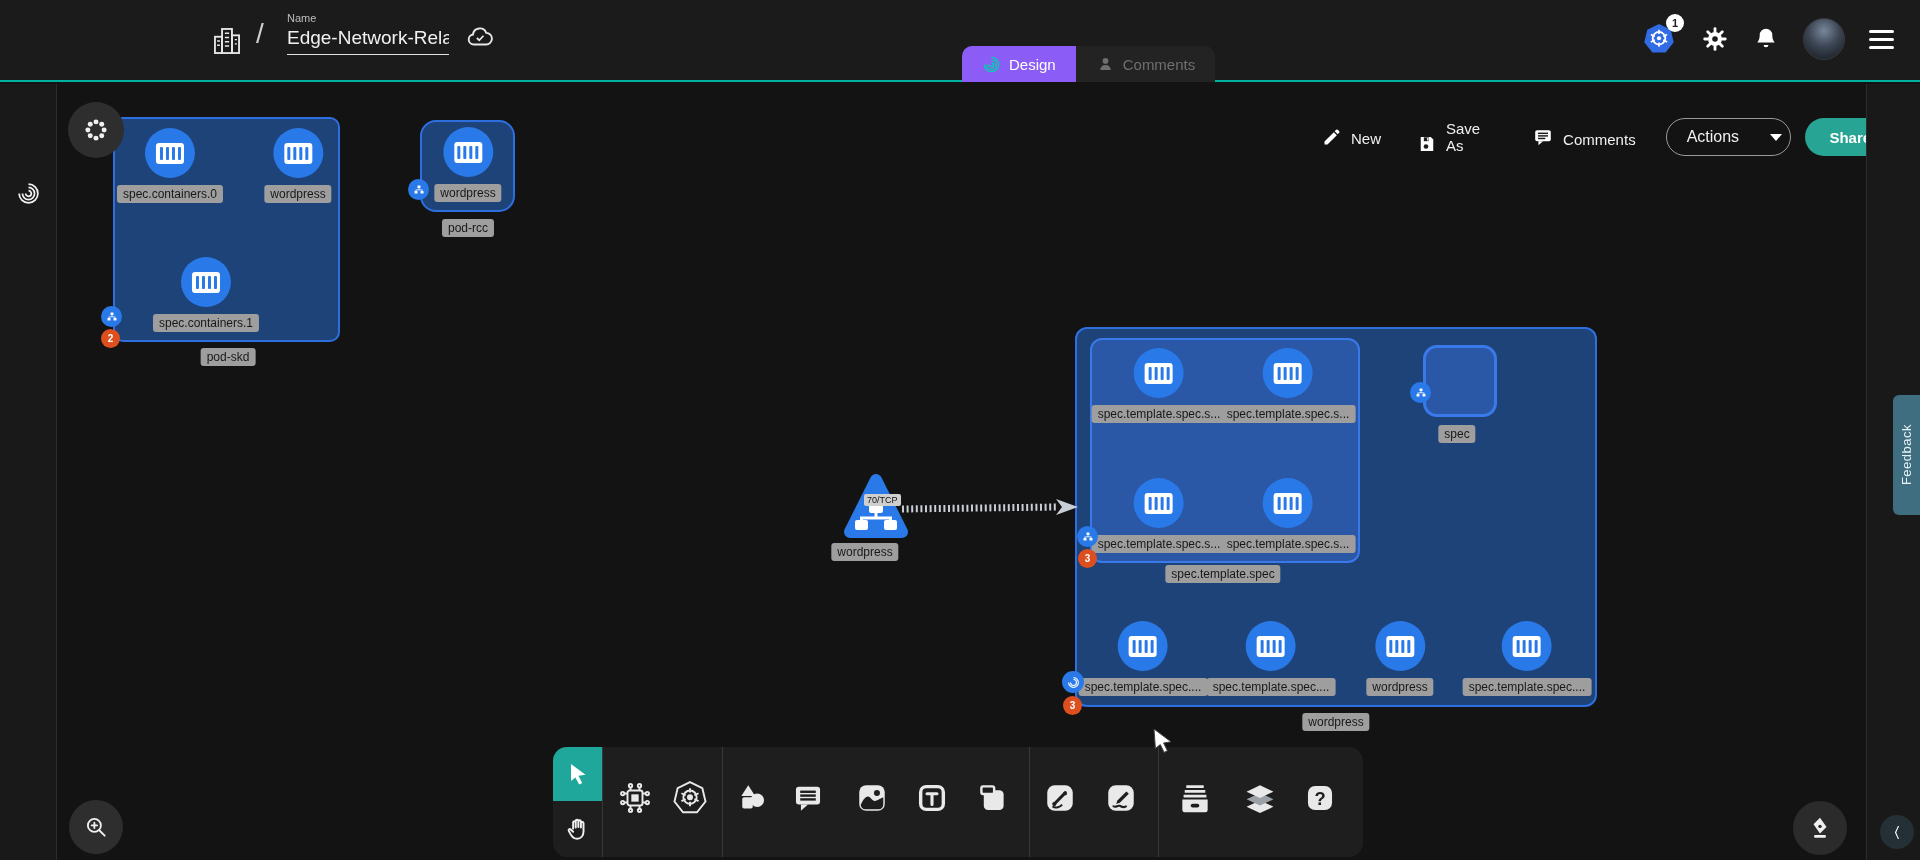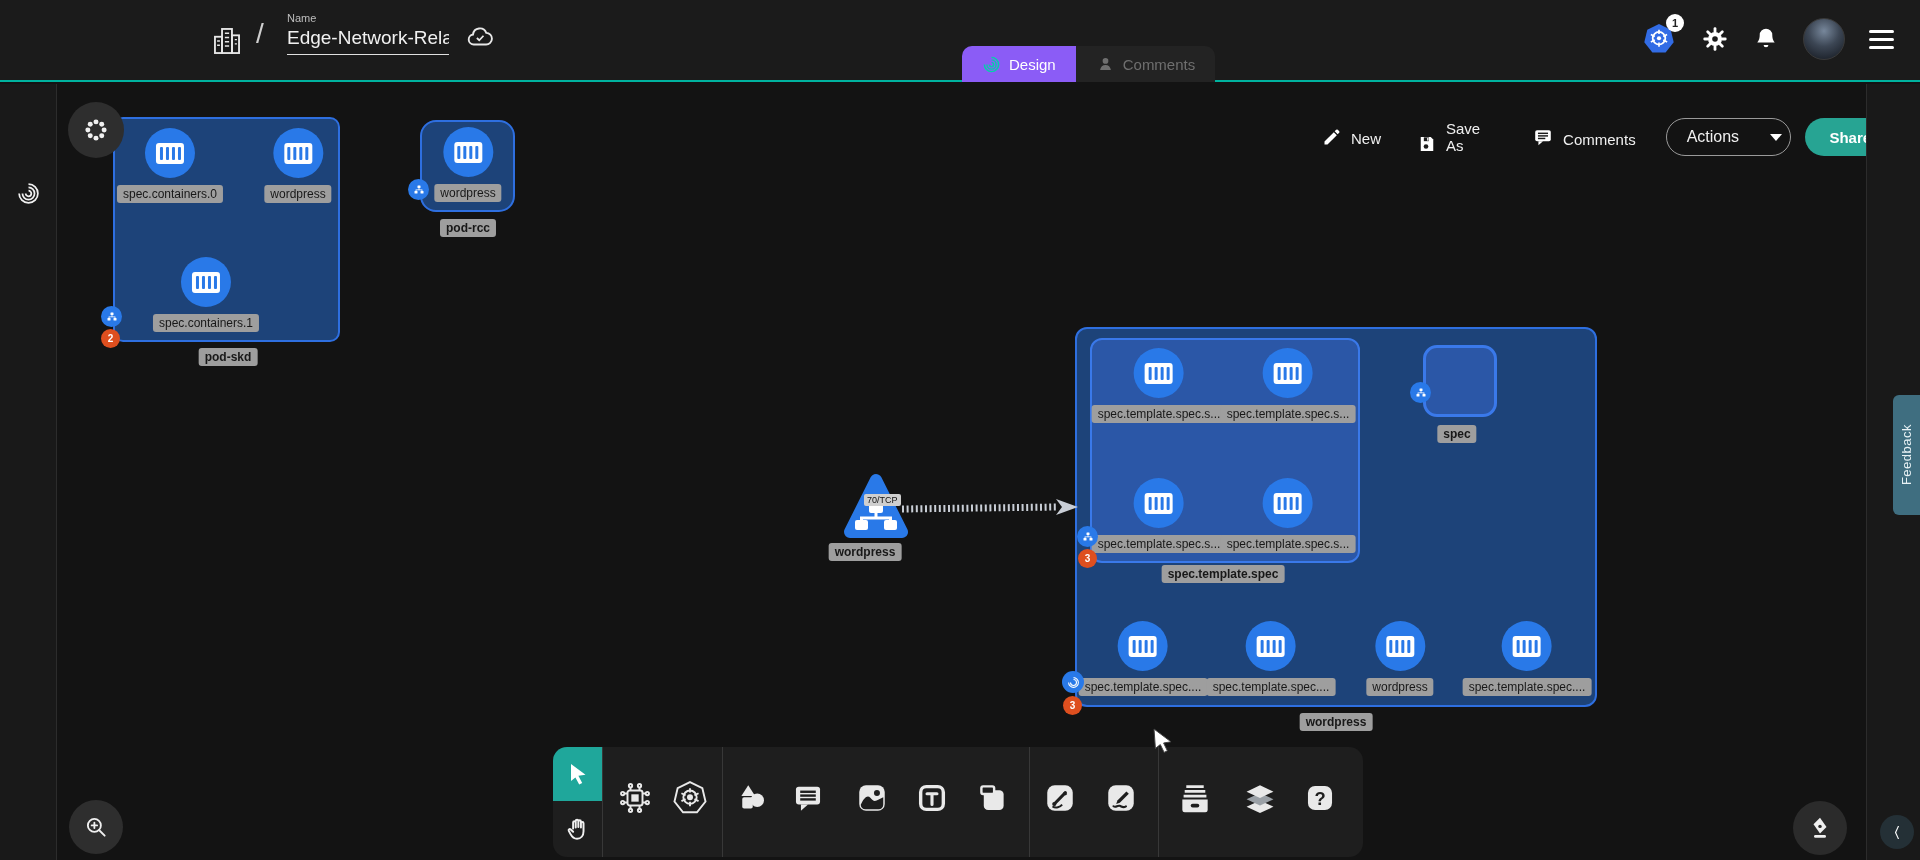--- a/index.html
+++ b/index.html
@@ -94,21 +94,21 @@
     display:flex; align-items:center; justify-content:center;
   }
   .cglyph { width:28px; height:21px; background:#fff; border-radius:3px; display:flex; gap:3px; align-items:center; justify-content:center; }
   .cglyph i { width:3px; height:13px; background:#2979e8; border-radius:1px; }
 
   .nlabel, .glabel {
     background:#9e9e9e; color:#181818; font-size:12px; line-height:16px;
     padding:1px 6px; border-radius:3px; white-space:nowrap;
   }
   .cnode .nlabel { margin-top:7px; }
-  .glabel { position:absolute; transform:translateX(-50%); z-index:6;font-weight:bold; }
+  .glabel { position:absolute; transform:translateX(-50%); z-index:6; }
 
   .mini-blue {
     position:absolute; width:21px; height:21px; border-radius:50%; background:#2979e8;
     display:flex; align-items:center; justify-content:center; z-index:7;
   }
   .orange-badge {
     position:absolute; width:19px; height:19px; border-radius:50%; background:#de4f1f;
     color:#fff; font-size:10px; font-weight:700;
     display:flex; align-items:center; justify-content:center; z-index:7;
   }

